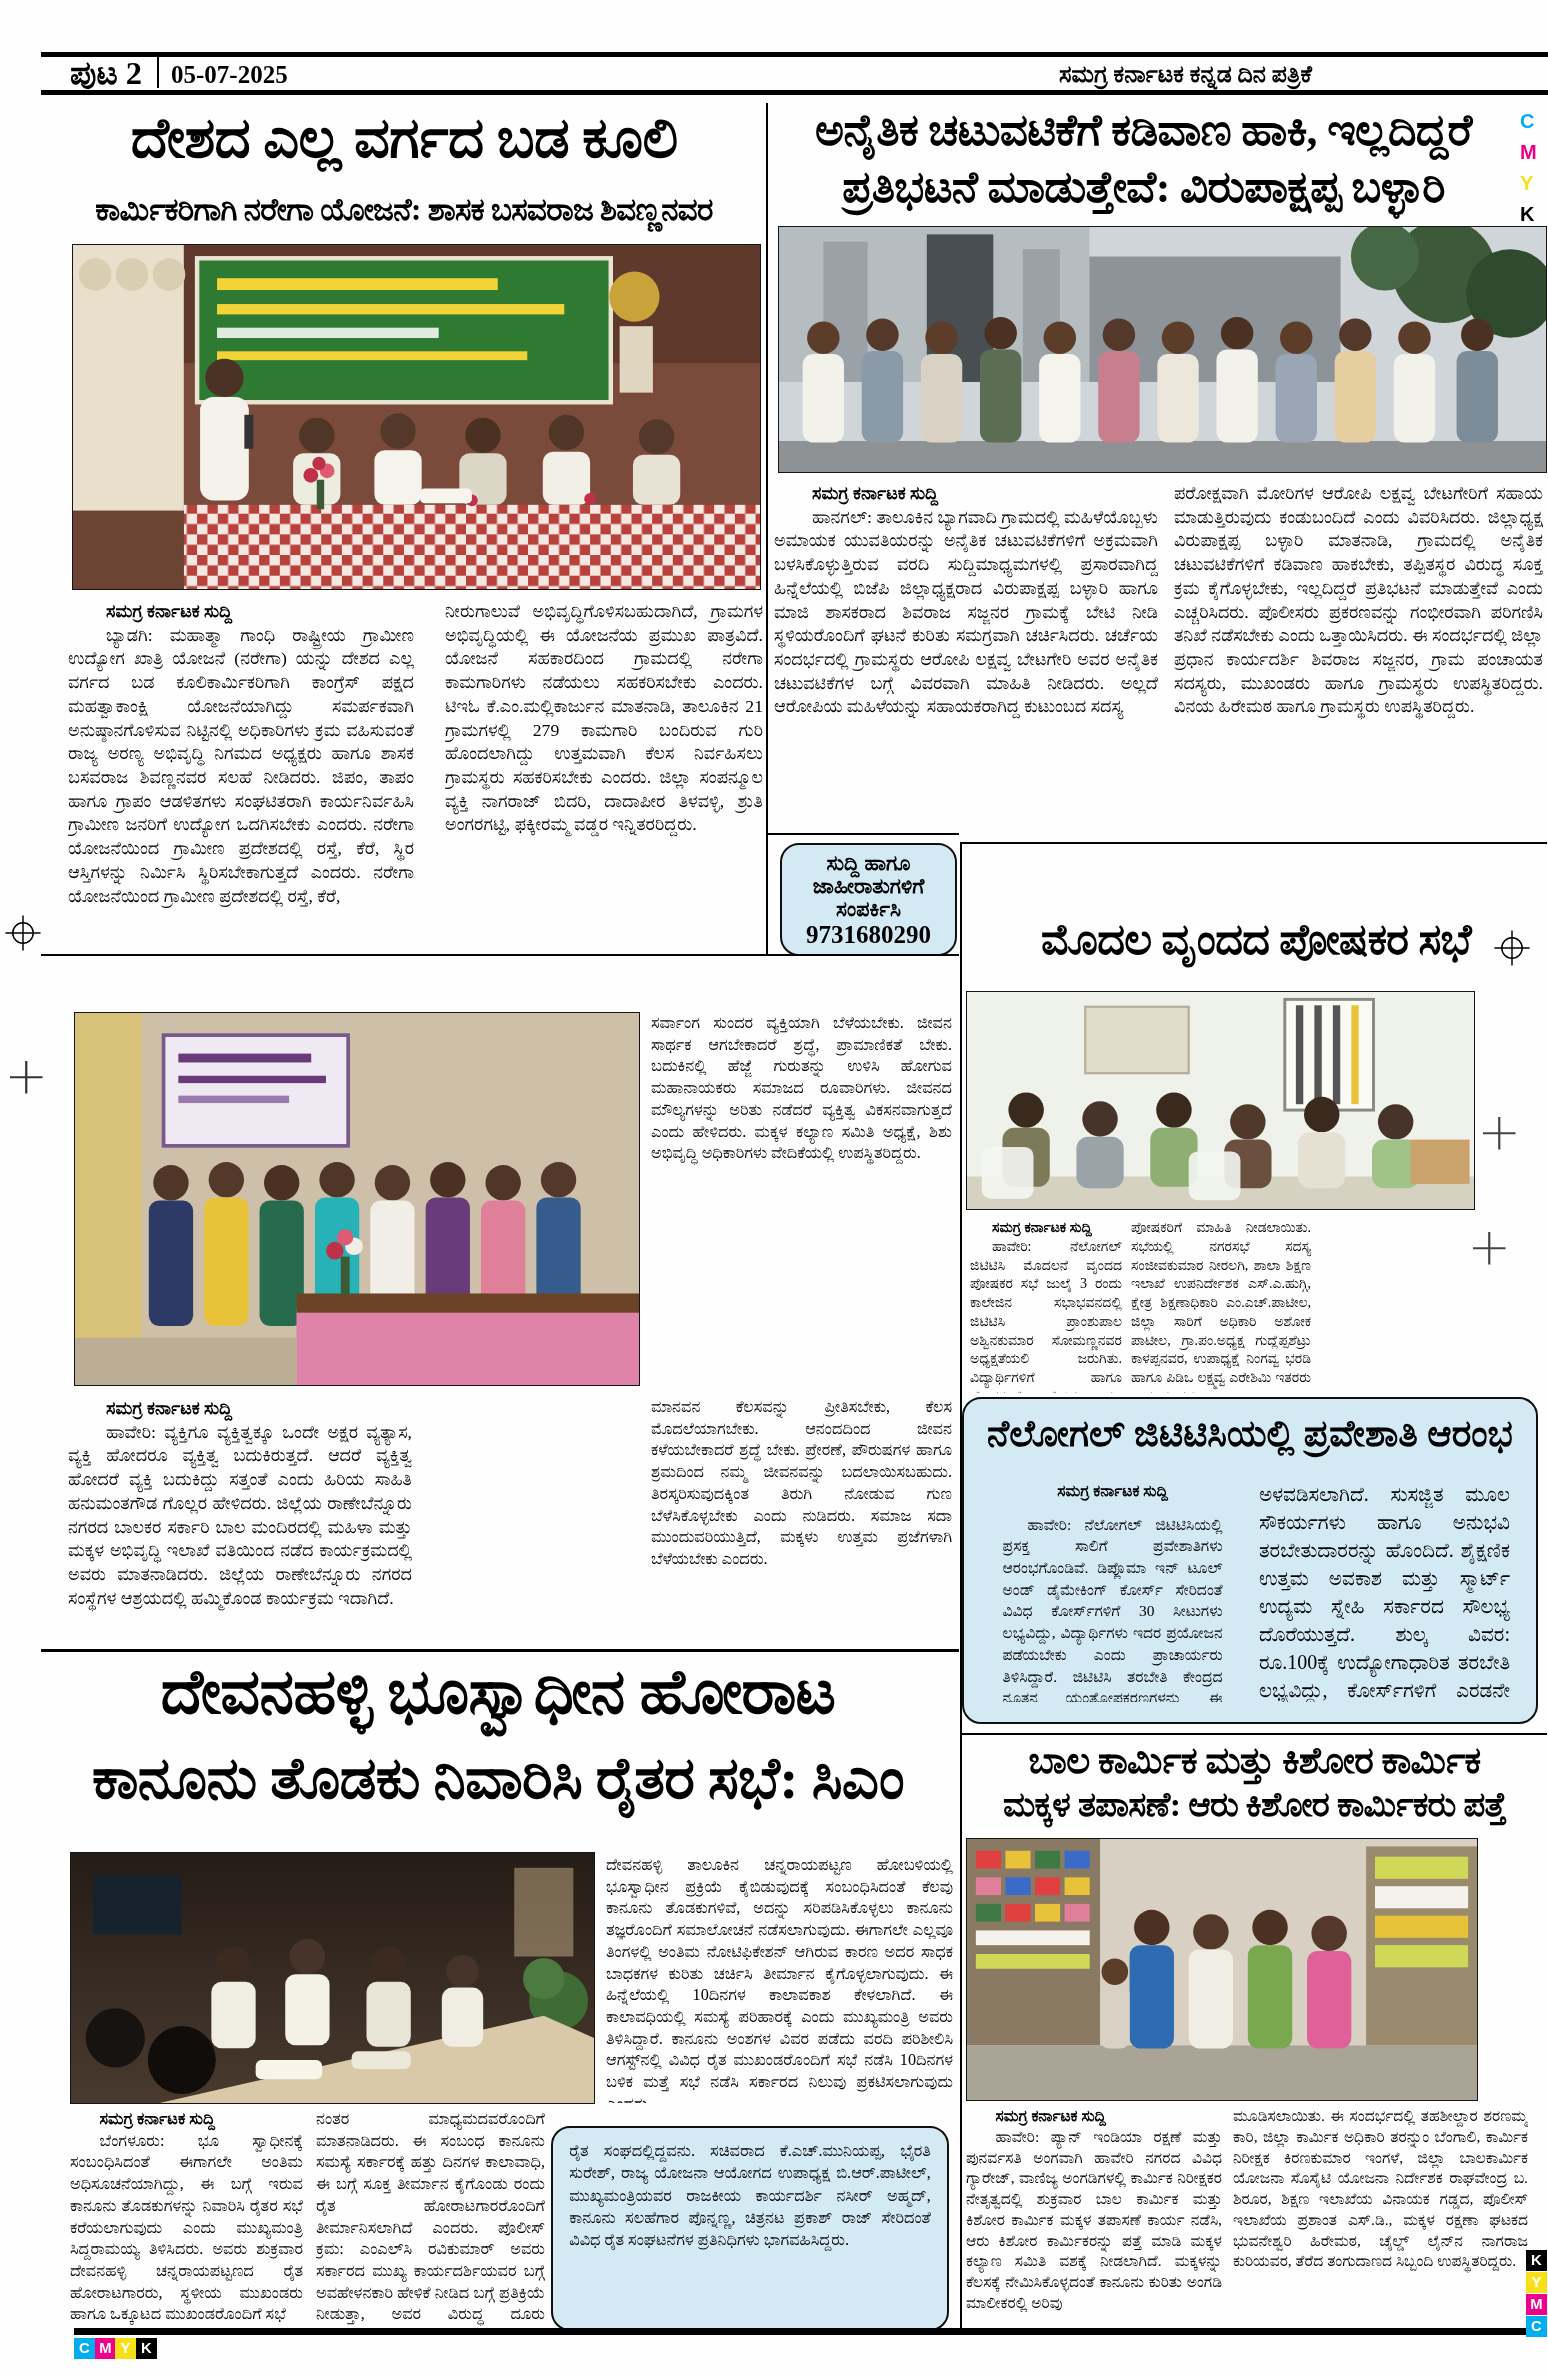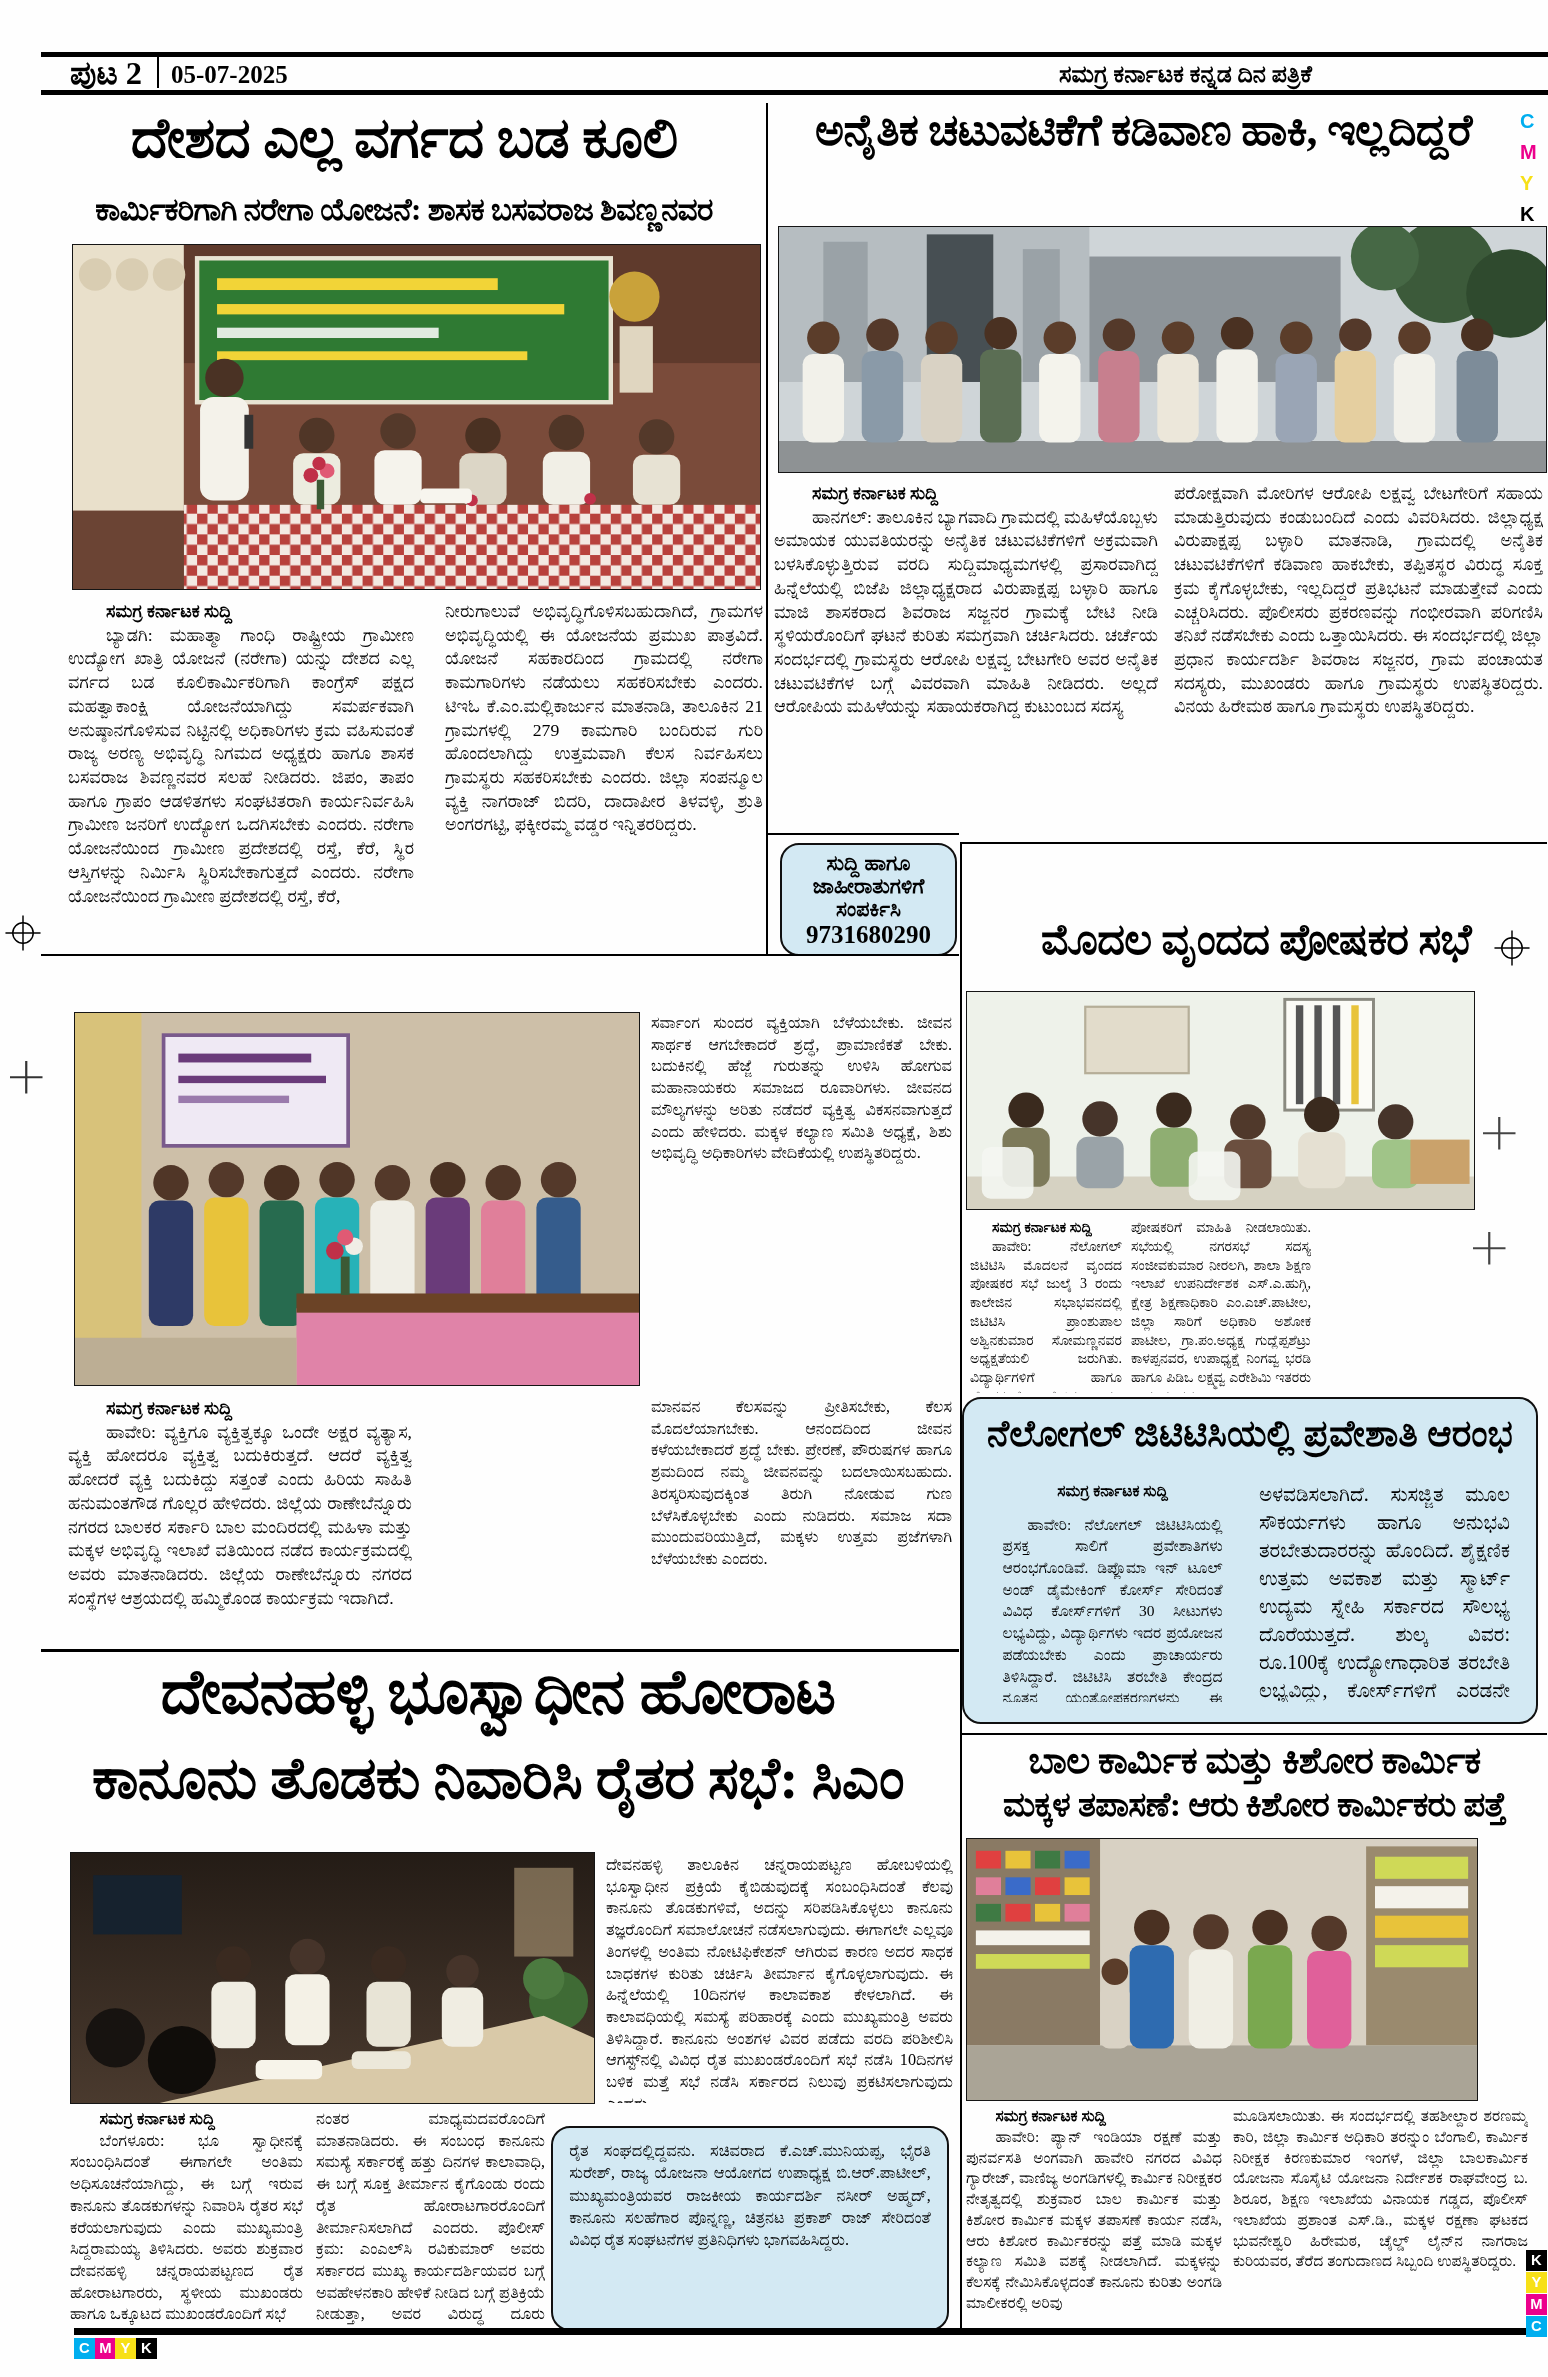--- a/index.html
+++ b/index.html
@@ -96,20 +96,21 @@
     <p class="byline">ಸಮಗ್ರ ಕರ್ನಾಟಕ ಸುದ್ದಿ</p>
     <p><b class="dl">ಬ್ಯಾಡಗಿ:</b> <span>ಮಹಾತ್ಮಾ ಗಾಂಧಿ ರಾಷ್ಟ್ರೀಯ ಗ್ರಾಮೀಣ ಉದ್ಯೋಗ ಖಾತ್ರಿ ಯೋಜನೆ (ನರೇಗಾ) ಯನ್ನು ದೇಶದ ಎಲ್ಲ ವರ್ಗದ ಬಡ ಕೂಲಿಕಾರ್ಮಿಕರಿಗಾಗಿ ಕಾಂಗ್ರೆಸ್ ಪಕ್ಷದ ಮಹತ್ವಾಕಾಂಕ್ಷಿ ಯೋಜನೆಯಾಗಿದ್ದು ಸಮರ್ಪಕವಾಗಿ ಅನುಷ್ಠಾನಗೊಳಿಸುವ ನಿಟ್ಟಿನಲ್ಲಿ ಅಧಿಕಾರಿಗಳು ಕ್ರಮ ವಹಿಸುವಂತೆ ರಾಜ್ಯ ಅರಣ್ಯ ಅಭಿವೃದ್ಧಿ ನಿಗಮದ ಅಧ್ಯಕ್ಷರು ಹಾಗೂ ಶಾಸಕ ಬಸವರಾಜ ಶಿವಣ್ಣನವರ ಸಲಹೆ ನೀಡಿದರು. ಜಿಪಂ, ತಾಪಂ ಹಾಗೂ ಗ್ರಾಪಂ ಆಡಳಿತಗಳು ಸಂಘಟಿತರಾಗಿ ಕಾರ್ಯನಿರ್ವಹಿಸಿ ಗ್ರಾಮೀಣ ಜನರಿಗೆ ಉದ್ಯೋಗ ಒದಗಿಸಬೇಕು ಎಂದರು. ನರೇಗಾ ಯೋಜನೆಯಿಂದ ಗ್ರಾಮೀಣ ಪ್ರದೇಶದಲ್ಲಿ ರಸ್ತೆ, ಕೆರೆ, ಸ್ಥಿರ ಆಸ್ತಿಗಳನ್ನು ನಿರ್ಮಿಸಿ ಸ್ಥಿರಿಸಬೇಕಾಗುತ್ತದೆ ಎಂದರು. ನರೇಗಾ ಯೋಜನೆಯಿಂದ ಗ್ರಾಮೀಣ ಪ್ರದೇಶದಲ್ಲಿ ರಸ್ತೆ, ಕೆರೆ,</span></p>
   </div>
   <div class="colp" style="left:445px;top:600px;width:318px;height:353px;font-size:17.7px">
     <p style="text-indent:0">ನೀರುಗಾಲುವೆ ಅಭಿವೃದ್ಧಿಗೊಳಿಸಬಹುದಾಗಿದೆ, ಗ್ರಾಮಗಳ ಅಭಿವೃದ್ಧಿಯಲ್ಲಿ ಈ ಯೋಜನೆಯ ಪ್ರಮುಖ ಪಾತ್ರವಿದೆ. ಯೋಜನೆ ಸಹಕಾರದಿಂದ ಗ್ರಾಮದಲ್ಲಿ ನರೇಗಾ ಕಾಮಗಾರಿಗಳು ನಡೆಯಲು ಸಹಕರಿಸಬೇಕು ಎಂದರು. ಟಿಇಓ ಕೆ.ಎಂ.ಮಲ್ಲಿಕಾರ್ಜುನ ಮಾತನಾಡಿ, ತಾಲೂಕಿನ 21 ಗ್ರಾಮಗಳಲ್ಲಿ 279 ಕಾಮಗಾರಿ ಬಂದಿರುವ ಗುರಿ ಹೊಂದಲಾಗಿದ್ದು ಉತ್ತಮವಾಗಿ ಕೆಲಸ ನಿರ್ವಹಿಸಲು ಗ್ರಾಮಸ್ಥರು ಸಹಕರಿಸಬೇಕು ಎಂದರು. ಜಿಲ್ಲಾ ಸಂಪನ್ಮೂಲ ವ್ಯಕ್ತಿ ನಾಗರಾಜ್ ಬಿದರಿ, ದಾದಾಪೀರ ತಿಳವಳ್ಳಿ, ಶ್ರುತಿ ಅಂಗರಗಟ್ಟಿ, ಫಕ್ಕೀರಮ್ಮ ವಡ್ಡರ ಇನ್ನಿತರರಿದ್ದರು.</p>
   </div>
 
   <div class="rule" style="left:766px;top:103px;width:2.2px;height:851px"></div>
 
   <div class="hd" style="left:774px;top:108px;width:739px;font-size:44px">ಅನೈತಿಕ ಚಟುವಟಿಕೆಗೆ ಕಡಿವಾಣ ಹಾಕಿ, ಇಲ್ಲದಿದ್ದರೆ</div>
+  <div class="hd" style="left:774px;top:165px;width:739px;font-size:44px">ಪ್ರತಿಭಟನೆ ಮಾಡುತ್ತೇವೆ: ವಿರುಪಾಕ್ಷಪ್ಪ ಬಳ್ಳಾರಿ</div>
 
   <div class="photo" style="left:778px;top:226px;width:767px;height:245px">
     <svg viewBox="0 0 1038 332" preserveAspectRatio="none">
       <rect width="1038" height="332" fill="#cfd5d8"></rect>
       <rect x="0" y="0" width="420" height="210" fill="#b6bdc1"></rect>
       <rect x="60" y="20" width="60" height="190" fill="#9aa2a7"></rect>
       <rect x="200" y="10" width="90" height="200" fill="#474f53"></rect>
       <rect x="330" y="30" width="50" height="180" fill="#9aa2a7"></rect>
       <circle cx="900" cy="60" r="70" fill="#3c5a3a"></circle>
         <circle cx="990" cy="90" r="60" fill="#2f4a2e"></circle>

